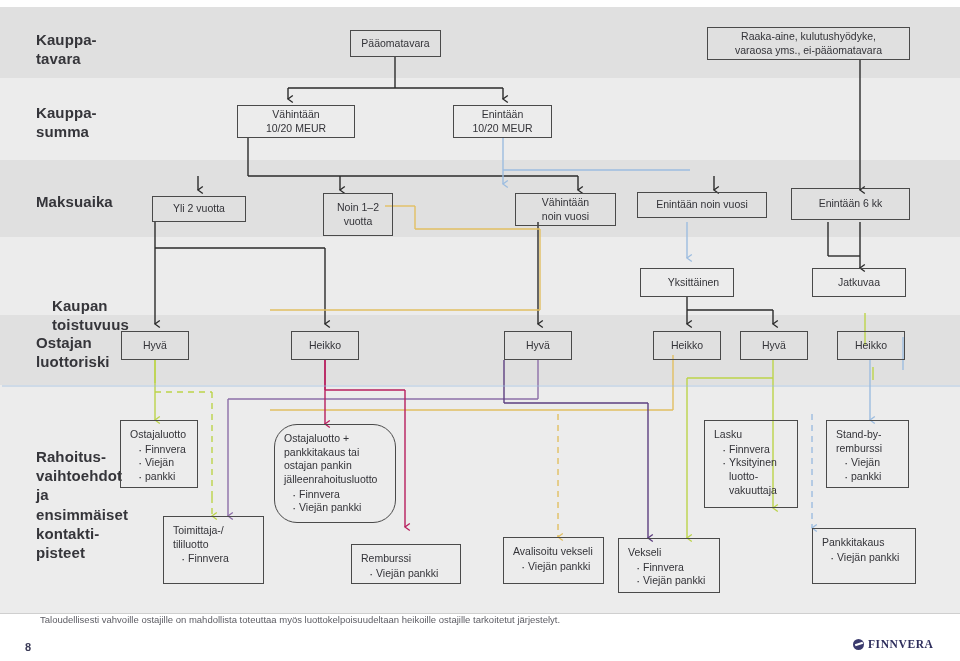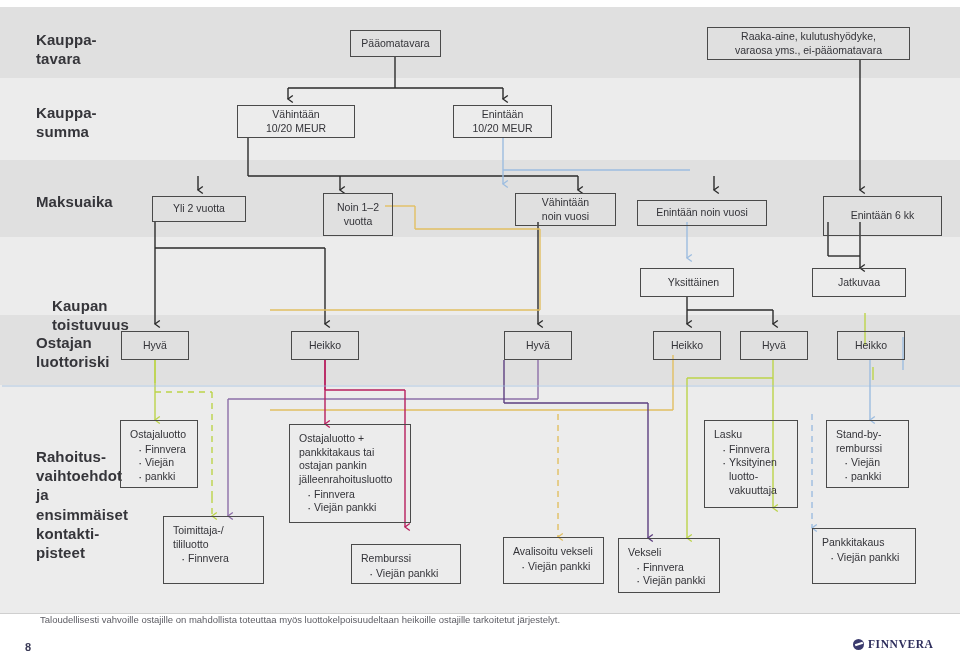--- a/index.html
+++ b/index.html
@@ -205,24 +205,24 @@
 
   <div class="node center" style="left:152px;top:196px;width:94px;height:26px;">
     <span class="t">Yli 2 vuotta</span>
   </div>
   <div class="node center" style="left:323px;top:193px;width:70px;height:43px;">
     <span class="t">Noin 1–2<br>vuotta</span>
   </div>
   <div class="node center" style="left:515px;top:193px;width:101px;height:33px;">
     <span class="t">Vähintään<br>noin vuosi</span>
   </div>
-  <div class="node center" style="left:637px;top:200px;width:130px;height:26px;">
+  <div class="node center" style="left:637px;top:192px;width:130px;height:26px;">
     <span class="t">Enintään noin vuosi</span>
   </div>
-  <div class="node center" style="left:791px;top:196px;width:119px;height:40px;margin-left:32px;">
+  <div class="node center" style="left:791px;top:188px;width:119px;height:32px;">
     <span class="t">Enintään 6 kk</span>
   </div>
 
   <div class="node center" style="left:640px;top:268px;width:94px;height:29px;padding-left:13px;">
     <span class="t">Yksittäinen</span>
   </div>
   <div class="node center" style="left:812px;top:268px;width:94px;height:29px;">
     <span class="t">Jatkuvaa</span>
   </div>
 
@@ -254,21 +254,21 @@
     </ul>
   </div>
 
   <div class="node left" style="left:163px;top:516px;width:101px;height:68px;">
     <span class="t">Toimittaja-/<br>tililuotto</span>
     <ul>
       <li>Finnvera</li>
     </ul>
   </div>
 
-  <div class="node left" style="left:289px;top:424px;width:122px;height:99px;">
+  <div class="node left" style="left:274px;top:424px;width:122px;height:99px;border-radius:23px;">
     <span class="t">Ostajaluotto +<br>pankkitakaus tai<br>ostajan pankin<br>jälleenrahoitusluotto</span>
     <ul>
       <li>Finnvera</li>
       <li>Viejän pankki</li>
     </ul>
   </div>
 
   <div class="node left" style="left:351px;top:544px;width:110px;height:40px;">
     <span class="t">Remburssi</span>
     <ul>

